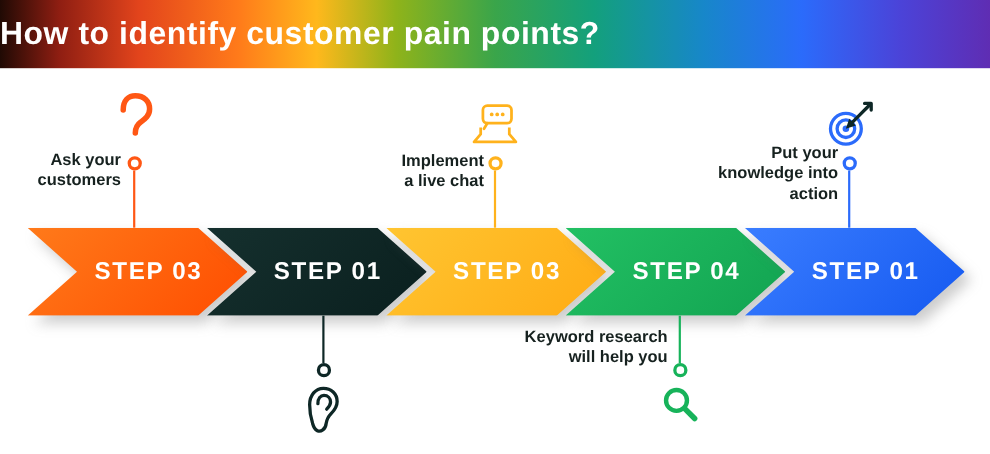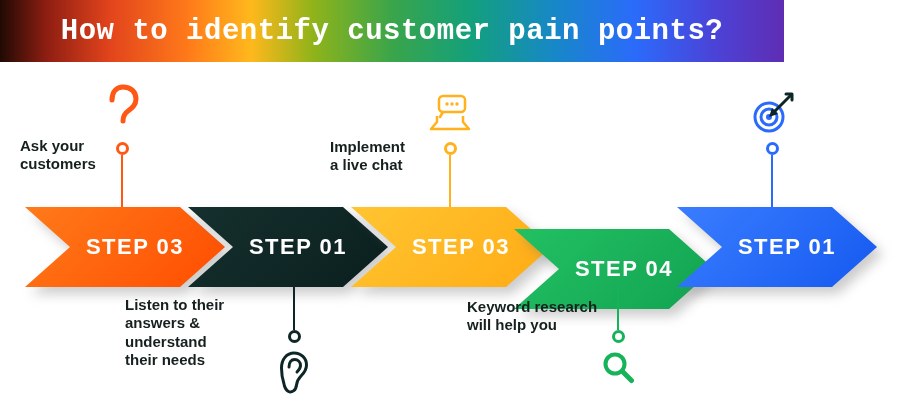--- a/index.html
+++ b/index.html
@@ -1,52 +1,52 @@
 <!DOCTYPE html>
 <html><head>
 <meta charset="utf-8">
 <style>
   html,body{margin:0;padding:0;background:#ffffff;font-family:"Liberation Sans",sans-serif;}
   .canvas{position:relative;width:900px;height:413px;background:#ffffff;overflow:hidden;}
 
   
-  .header{position:absolute;top:0;left:0;width:784px;height:62px;display:flex;align-items:center;justify-content:center;
-    background:linear-gradient(90deg,#200a04 0%,#8f1e12 6%,#e2441c 14%,#ff7a1a 24%,#ffb81c 32%,#8fb31a 40%,#3aa54a 50%,#13a07c 60%,#1787c9 71%,#2b6bfb 81%,#4b43d8 91%,#5f2db3 100%);font-family:Liberation Mono, monospace;}
+  .header{position:absolute;top:0;left:0;width:900px;height:62px;display:flex;align-items:center;
+    background:linear-gradient(90deg,#200a04 0%,#8f1e12 6%,#e2441c 14%,#ff7a1a 24%,#ffb81c 32%,#8fb31a 40%,#3aa54a 50%,#13a07c 60%,#1787c9 71%,#2b6bfb 81%,#4b43d8 91%,#5f2db3 100%);}
   .title{color:#ffffff;font-size:29px;font-weight:700;letter-spacing:.5px;}
 
   
   .arrow-wrap{position:absolute;top:207px;width:200px;height:80px;filter:drop-shadow(6px 7px 6px rgba(110,110,110,.35));}
   .arrow{width:100%;height:100%;box-sizing:border-box;display:flex;align-items:center;justify-content:center;
     padding-left:34px;padding-right:14px;color:#fff;font-weight:700;font-size:22px;letter-spacing:1.5px;
     clip-path:polygon(0 0,77.5% 0,100% 50%,77.5% 100%,0 100%,22.5% 50%);}
   .w1{left:25px}.w2{left:188px}.w3{left:351px}.w4{left:514px}.w5{left:677px}
   .a1{background:linear-gradient(135deg,#ff7a1a,#ff4d00);}
   .a2{background:linear-gradient(135deg,#15302e,#0a1f1e);}
   .a3{background:linear-gradient(135deg,#ffc531,#ffab14);}
-  .a4{background:linear-gradient(135deg,#22c063,#12a351);margin-top:22px;}
+  .a4{background:linear-gradient(135deg,#22c063,#12a351);}
   .a5{background:linear-gradient(135deg,#3a7dff,#1559f0);}
 
   
   .line{position:absolute;width:2px;}
   .ring{position:absolute;width:13px;height:13px;border-radius:50%;background:#fff;box-sizing:border-box;}
   .l1,.l3,.l5{top:155px;height:52px;}
   .l2,.l4{top:287px;height:43px;}
   .l1{left:121px;background:#ff5714;}
   .l2{left:293px;background:#0e2726;}
   .l3{left:449px;background:#ffb21c;}
   .l4{left:617px;background:#17b35a;}
   .l5{left:771px;background:#2b6bfb;}
   .r1{left:116px;top:142px;border:3px solid #ff5714;}
   .r2{left:288px;top:330px;border:3px solid #0e2726;}
   .r3{left:444px;top:142px;border:3px solid #ffb21c;}
   .r4{left:612px;top:330px;border:3px solid #17b35a;}
   .r5{left:766px;top:142px;border:3px solid #2b6bfb;}
 
   
-  .note{position:absolute;color:#16211f;font-size:15px;font-weight:600;line-height:1.22;text-align:left;white-space:pre-line;}
+  .note{position:absolute;color:#16211f;font-size:15px;font-weight:600;line-height:1.22;text-align:right;white-space:pre-line;}
   .n1{left:20px;top:137px;width:90px;}
   .n2{left:125px;top:296px;width:158px;}
   .n3{left:330px;top:138px;width:110px;}
   .n4{left:467px;top:298px;width:140px;}
   .n5{left:642px;top:131px;width:120px;}
 
   
   .icon{position:absolute;}
   .i1{left:102px;top:84px;}
   .i2{left:279px;top:350px;}
@@ -96,27 +96,27 @@
   <div class="line l5"></div>
 
   <div class="ring r1"></div>
   <div class="ring r2"></div>
   <div class="ring r3"></div>
   <div class="ring r4"></div>
   <div class="ring r5"></div>
 
   <div class="note n1">Ask your
 customers</div>
-  <div class="note n2">Listen to their
-answers &amp; understand
-their needs</div>
   <div class="note n4">Keyword research
 will help you</div>
   <div class="note n3">Implement
 a live chat</div>
+  <div class="note n5">Put your
+knowledge into
+action</div>
 
   <div class="icon i1">
     <svg width="40" height="52" viewBox="0 0 40 52">
       <path d="M10 16 C10 7 15 3 21 3 C29 3 34 8 34 15 C34 21 30 24 26 27 C22.5 29.5 21 32 21 37" fill="none" stroke="#ff5714" stroke-width="5" stroke-linecap="round"></path>
     </svg>
   </div>
 
   <div class="icon i2">
     <svg width="30" height="46" viewBox="0 0 30 46">
       <path d="M5 34 C3 28 2.5 23 2.5 18 C2.5 9 8 3 15 3 C22 3 27.5 8 27.5 15 C27.5 20 25 23 22 26 C19 29 18 31.5 17.5 35 C17 40.5 12.5 43 9.5 41.5 C7.5 40.5 6 38 5.2 35" fill="none" stroke="#0e2726" stroke-width="3" stroke-linecap="round"></path>

